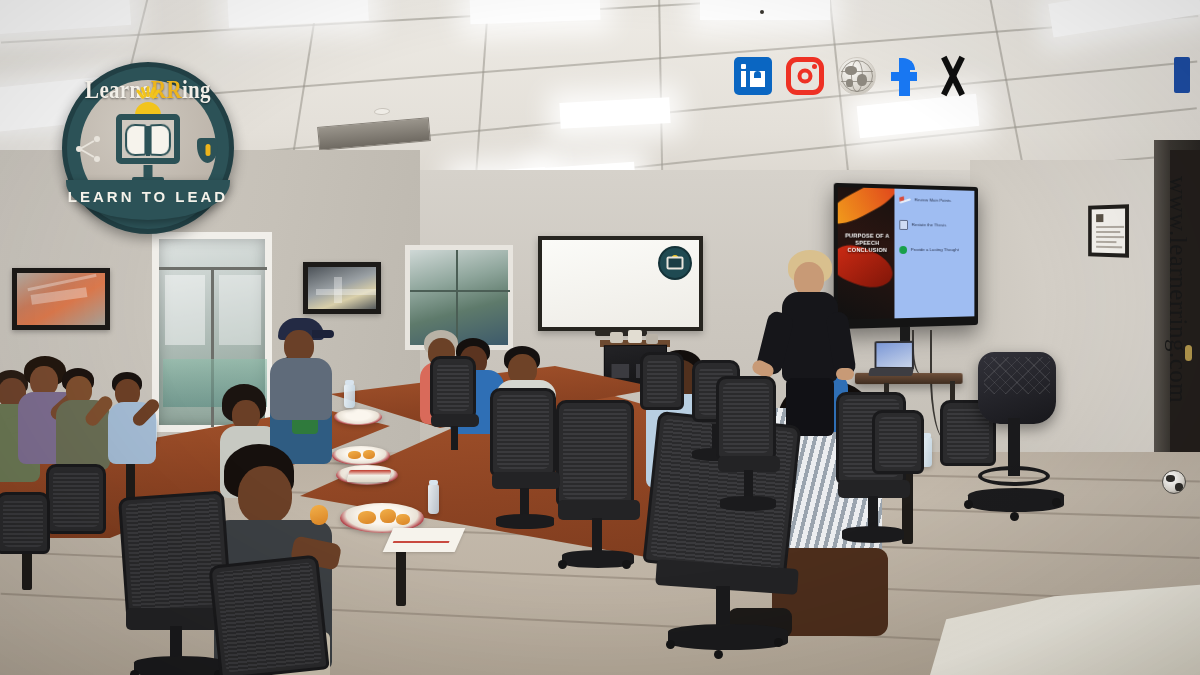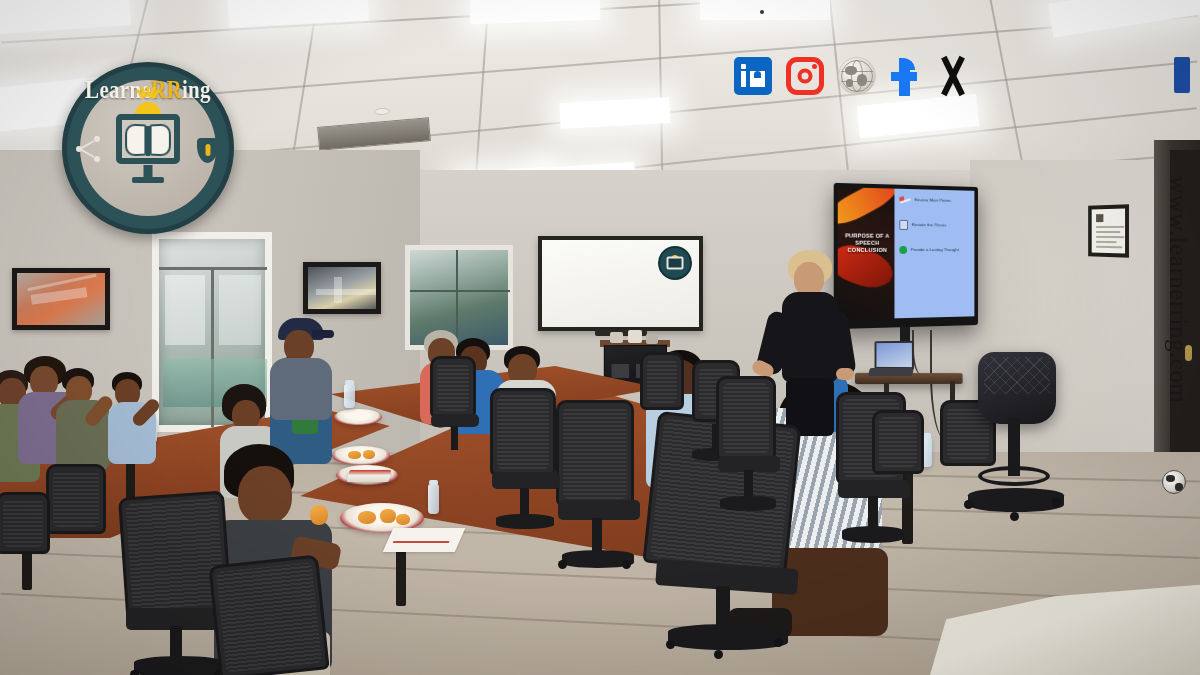--- a/index.html
+++ b/index.html
@@ -690,20 +690,24 @@
     <div class="logo-node">
       <div class="node-dot" style="left:0;top:10px;"></div>
       <div class="node-dot" style="left:18px;top:0;"></div>
       <div class="node-dot" style="left:18px;top:20px;"></div>
       <div class="node-link" style="left:4px;top:12px;width:16px;transform:rotate(-30deg);"></div>
       <div class="node-link" style="left:4px;top:12px;width:16px;transform:rotate(30deg);"></div>
     </div>
     <div class="logo-shield">
       <div class="shield-in"></div>
     </div>
+    <div class="logo-banner">
+      <div class="banner-body"></div>
+      <div class="banner-text">LEARN TO LEAD</div>
+    </div>
   </div>
 
   <div class="social">
     <div class="soc-li">
       <div class="idot"></div>
         <div class="i"></div>
         <div class="n"></div>
         <div class="ncut"></div>
     </div>
     <div class="soc-ig">

